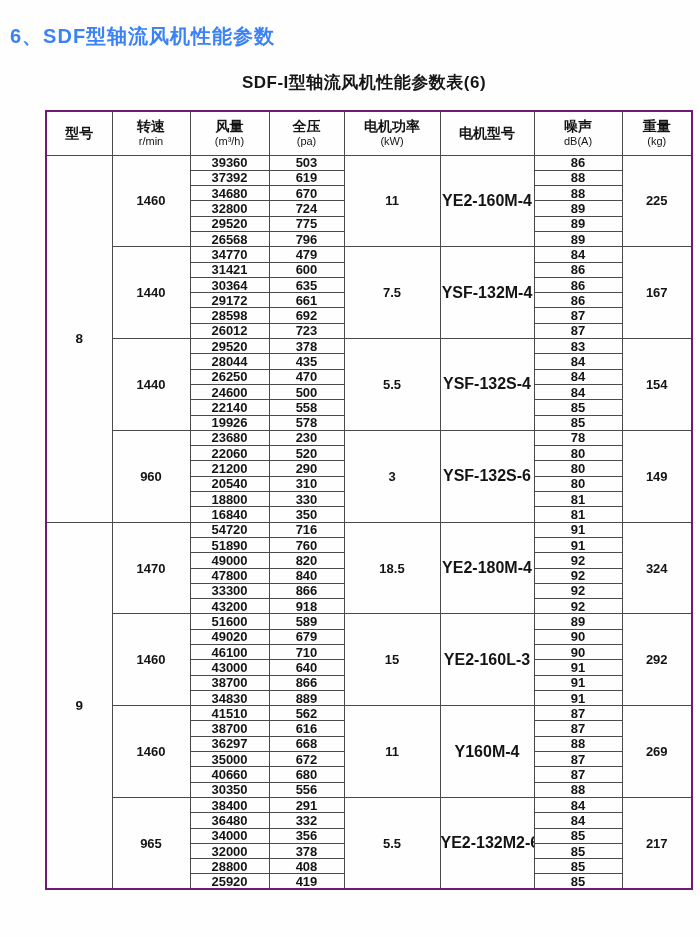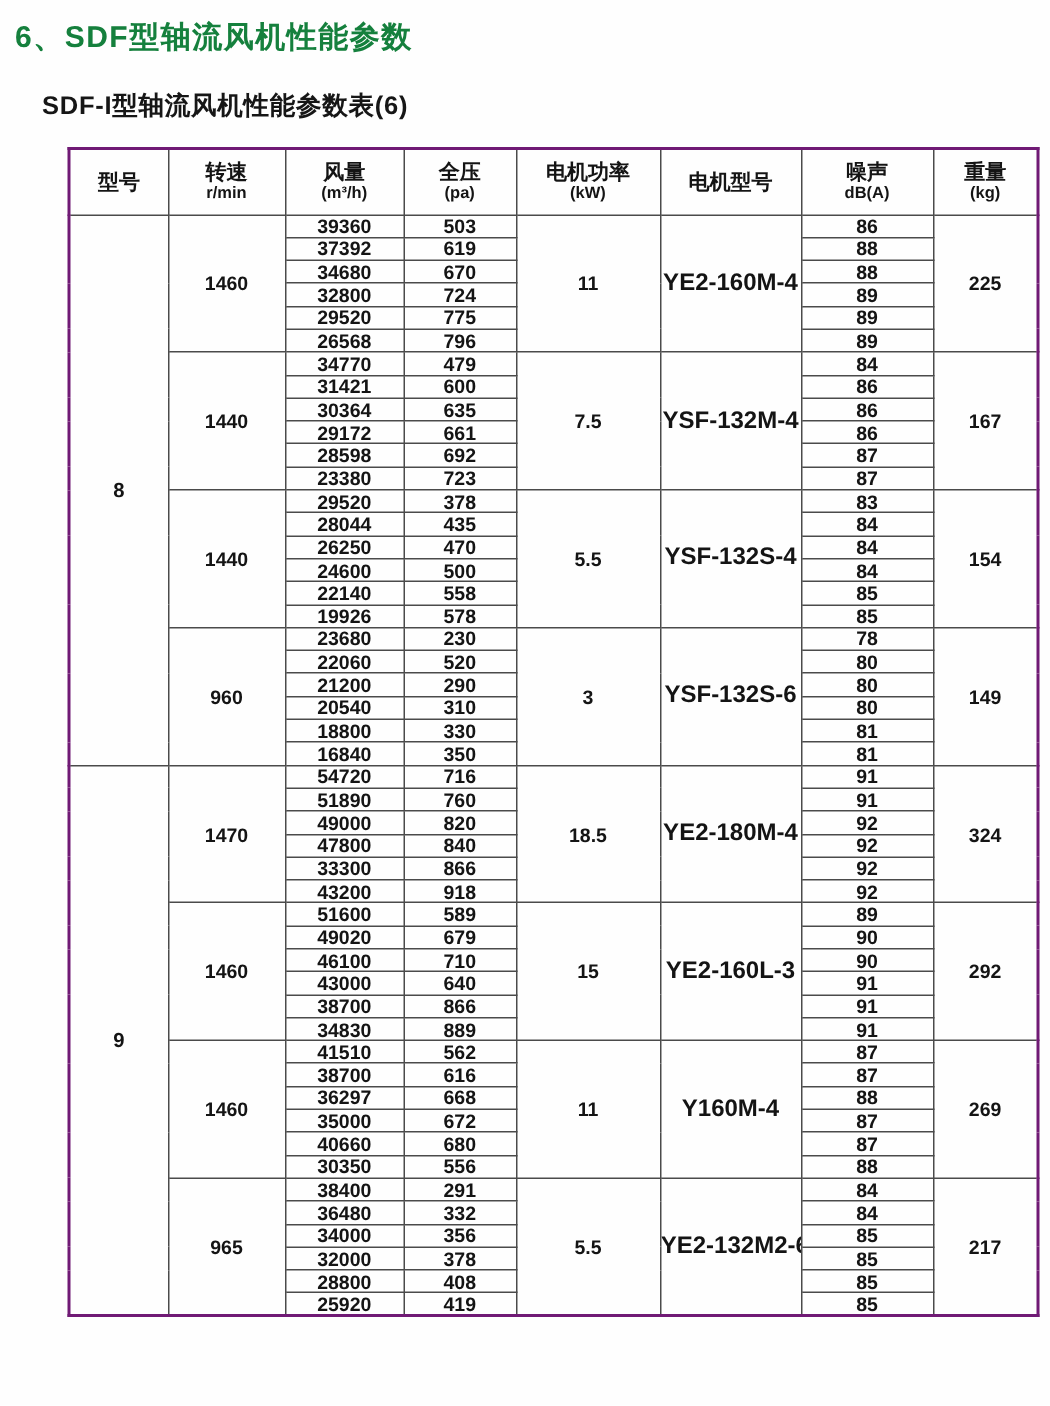--- a/index.html
+++ b/index.html
@@ -16,25 +16,25 @@
     width: 700px;
     height: 937px;
     background: #fefefe;
     box-sizing: border-box;
   }
   .heading {
     font-size: 20px;
     font-weight: bold;
     letter-spacing: 1px;
     margin: 0;
-    padding: 11px 0 0 10px;
-    color: #15803d;
+    padding: 23px 0 0 10px;
+    color: #3b82f6;
   }
   .table-title {
-    text-align: left;
+    text-align: center;
     font-size: 17px;
     font-weight: bold;
     letter-spacing: 0.5px;
     margin-top: 21px;
     margin-left: 28px; 
     color: #161616;
   }
   table.perf {
     border-collapse: collapse;
     table-layout: fixed;
@@ -46,21 +46,21 @@
     border: 1px solid #4a4a4a;
     text-align: center;
     vertical-align: middle;
     font-weight: bold;
     padding: 0;
     overflow: hidden;
     white-space: nowrap;
   }
   thead tr { height: 44px; }
   thead th { font-size: 14px; line-height: 1.25; }
-  .h-sub { font-size: 11px; font-weight: bold; }
+  .h-sub { font-size: 11px; font-weight: normal; }
   tbody tr { height: 15.3px; }
   tbody td { font-size: 13px; line-height: 1; }
   td.cell-motor { font-size: 16px; }
   td.cell-model { font-size: 13.5px; }
 </style>
 </head>
 <body>
 
 <div class="page">
 
@@ -174,21 +174,21 @@
           <td class="cell-flow">29172</td>
           <td class="cell-pressure">661</td>
           <td class="cell-noise">86</td>
         </tr>
         <tr>
           <td class="cell-flow">28598</td>
           <td class="cell-pressure">692</td>
           <td class="cell-noise">87</td>
         </tr>
         <tr>
-          <td class="cell-flow">23380</td>
+          <td class="cell-flow">26012</td>
           <td class="cell-pressure">723</td>
           <td class="cell-noise">87</td>
         </tr>
         <tr>
           <td class="cell-speed" rowspan="6">1440</td>
           <td class="cell-flow">29520</td>
           <td class="cell-pressure">378</td>
           <td class="cell-power" rowspan="6">5.5</td>
           <td class="cell-motor" rowspan="6">YSF-132S-4</td>
           <td class="cell-noise">83</td>

